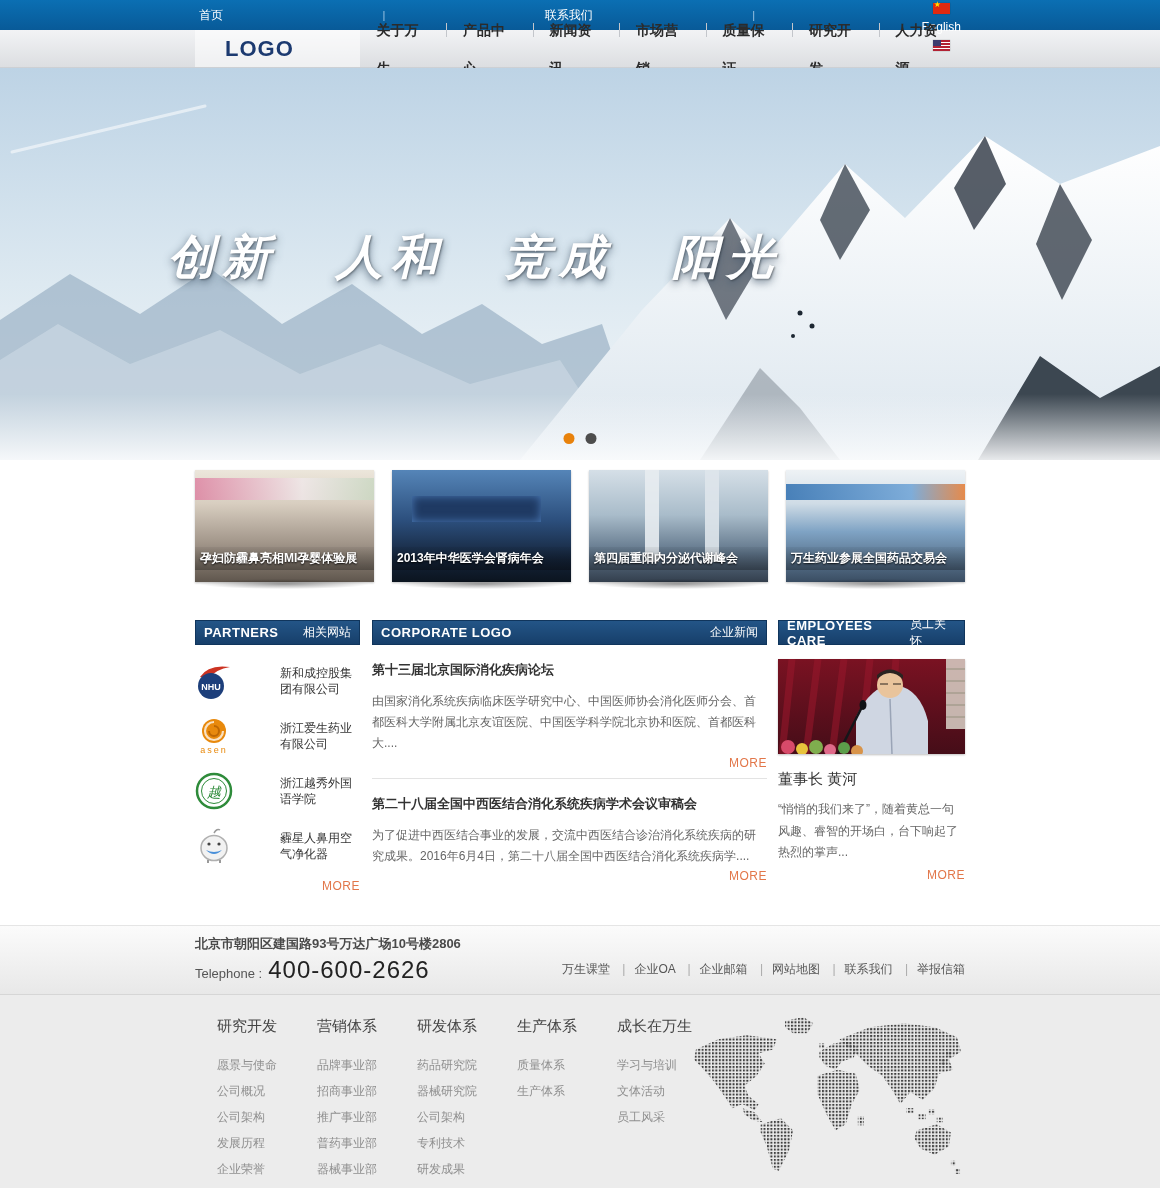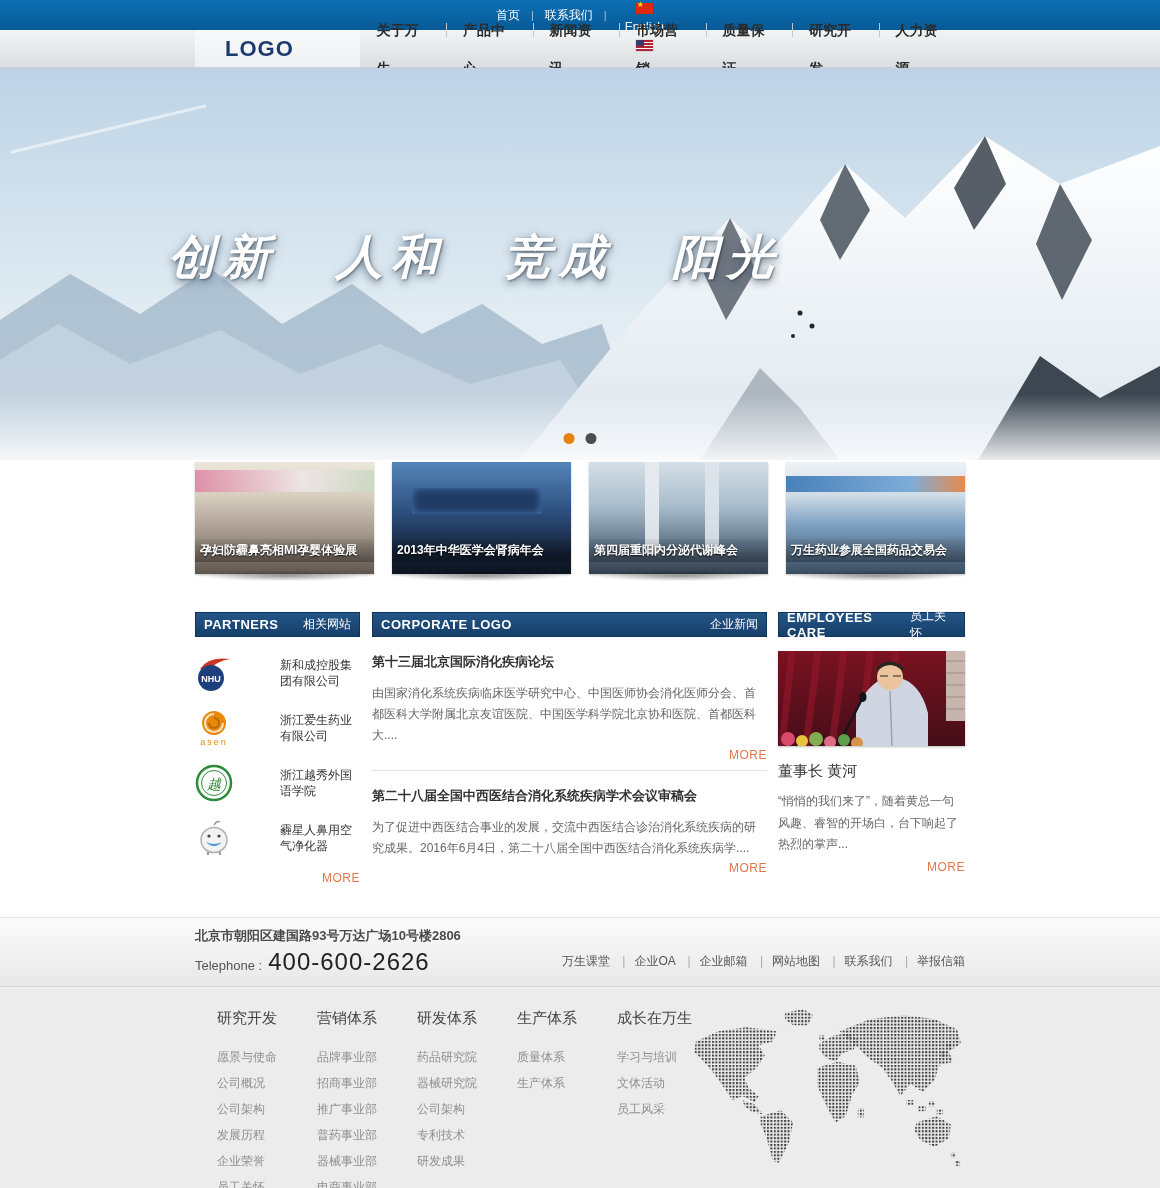--- a/index.html
+++ b/index.html
@@ -1,21 +1,21 @@
 <!DOCTYPE html>
 <html><head>
 <meta charset="utf-8">
 <style>
   * { box-sizing: border-box; margin: 0; padding: 0; }
   body { width: 1160px; margin: 0 auto; background: #fff; font-family: "Liberation Sans", sans-serif; color: #333; }
   .container { width: 770px; margin: 0 auto; position: relative; }
 
   
   .topbar { height: 30px; background: linear-gradient(#0b6fb3, #085a98); }
-  .topbar .container { height: 100%; display: flex; justify-content: center; align-items: center; font-size: 12px; color: #fff; }
+  .topbar .container { height: 100%; display: flex; justify-content: space-between; align-items: center; font-size: 12px; color: #fff; }
   .top-link { cursor: pointer; padding: 0 4px; }
   .top-sep { color: #9cc4e2; margin: 0 7px; font-size: 11px; }
   .lang { display: flex; align-items: center; gap: 6px; margin-left: 7px; flex-direction: column; }
   .flag { display: inline-block; width: 17px; height: 11px; position: relative; box-shadow: 0 0 1px rgba(0,0,0,.4); }
   .flag-cn { background: #de2910; }
   .flag-cn::after { content: "★"; position: absolute; left: 1px; top: -3px; font-size: 8px; color: #ffde00; }
   .flag-us { background: repeating-linear-gradient(#b22234 0 1.5px, #fff 1.5px 3px); }
   .flag-us::after { content: ""; position: absolute; left: 0; top: 0; width: 8px; height: 6px; background: #3c3b6e; }
 
   
@@ -30,21 +30,21 @@
   
   .hero { position: relative; height: 392px; overflow: hidden; }
   .hero svg.scene { position: absolute; inset: 0; display: block; }
   .slogan { position: absolute; left: 168px; top: 158px; color: #fff; font-family: Liberation Serif, serif; font-style: italic; font-weight: bold; font-size: 47px; text-shadow: 0 3px 8px rgba(70,90,110,.85), 1px 1px 2px rgba(0,0,0,.45); white-space: nowrap; }
   .slogan span { margin-right: 58px; letter-spacing: 8px; }
   .dots { position: absolute; left: 50%; transform: translateX(-50%); bottom: 16px; display: flex; gap: 11px; }
   .dot { width: 11px; height: 11px; border-radius: 50%; background: #4d4d4d; cursor: pointer; }
   .dot.active { background: #e8820c; }
 
   
-  .thumbs { margin-top: 2px; }
+  .thumbs { margin-top: 10px; }
   .thumbs .container { display: flex; gap: 18px; }
   .thumb { position: relative; width: 179px; height: 112px; cursor: pointer; box-shadow: 0 1px 2px rgba(0,0,0,.25); }
   .thumb::after { content: ""; position: absolute; left: 6px; right: 6px; bottom: -7px; height: 10px; background: radial-gradient(ellipse at center, rgba(0,0,0,.38), transparent 72%); }
   .thumb-img { position: absolute; inset: 0; }
   .t1 { background: linear-gradient(180deg, #ece6db 0%, #d8cec0 30%, #a2968a 65%, #5f564d 100%); }
   .t1::before { content:""; position:absolute; left:0; right:0; top:8px; height:22px; background: linear-gradient(90deg,#dd7fa0,#f0e8ea 60%,#c9d8c2); opacity:.8; }
   .t2 { background: linear-gradient(180deg, #5585b8 0%, #2c4f7d 45%, #142338 80%, #0b141f 100%); }
   .t2::before { content:""; position:absolute; left:20px; right:30px; top:26px; height:26px; background:#1f3a63; box-shadow: inset 0 0 10px #4a79b5; }
   .t3 { background: linear-gradient(180deg, #d5dfe7 0%, #a9bcca 40%, #5d7287 75%, #333f4d 100%); }
   .t3::before { content:""; position:absolute; left:56px; top:0; bottom:20px; width:14px; background:#e8edf1; box-shadow: 60px 0 0 #dfe6ec; opacity:.9; }

